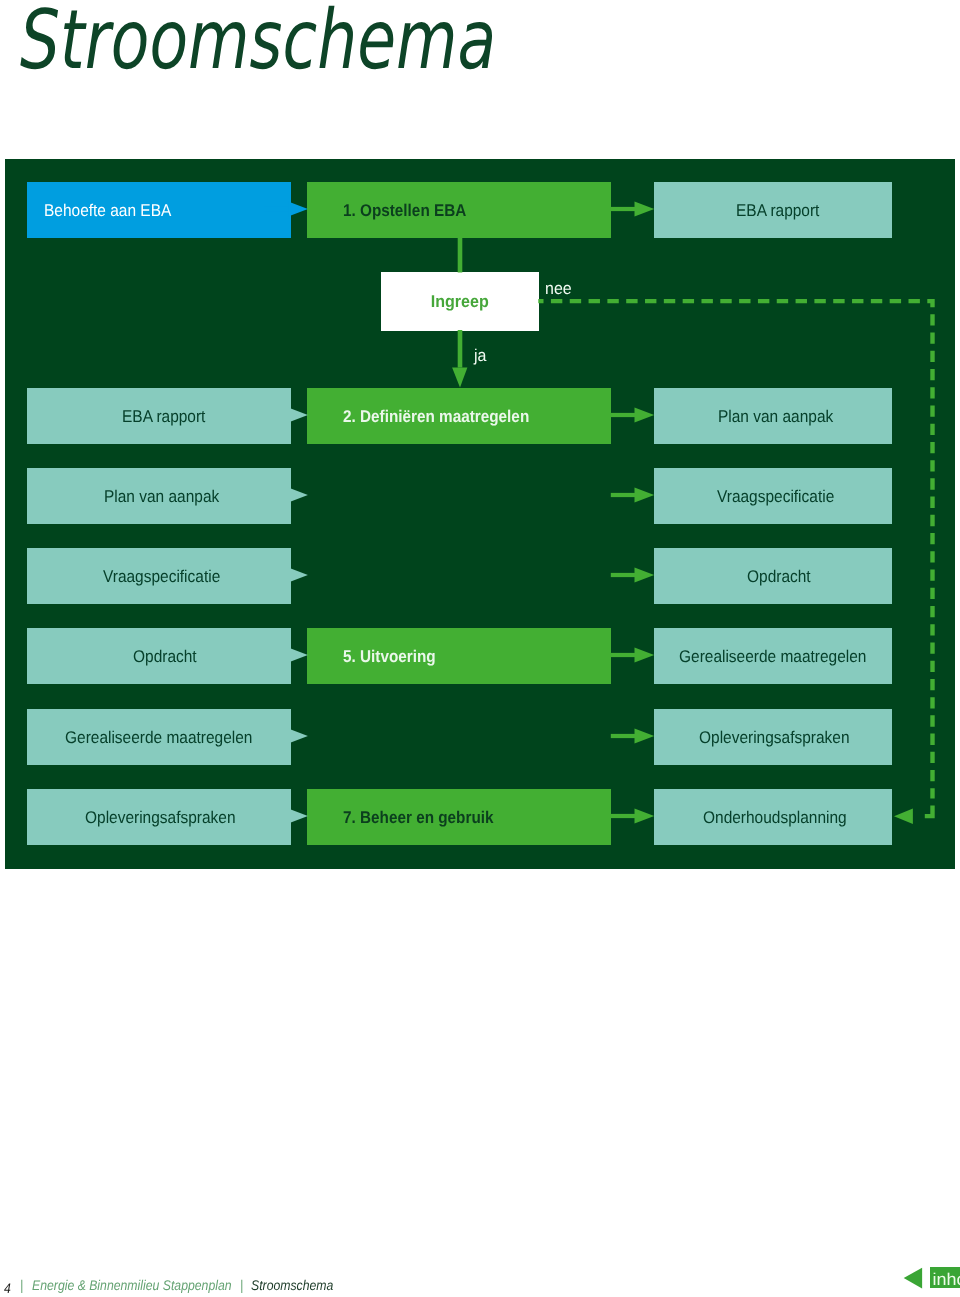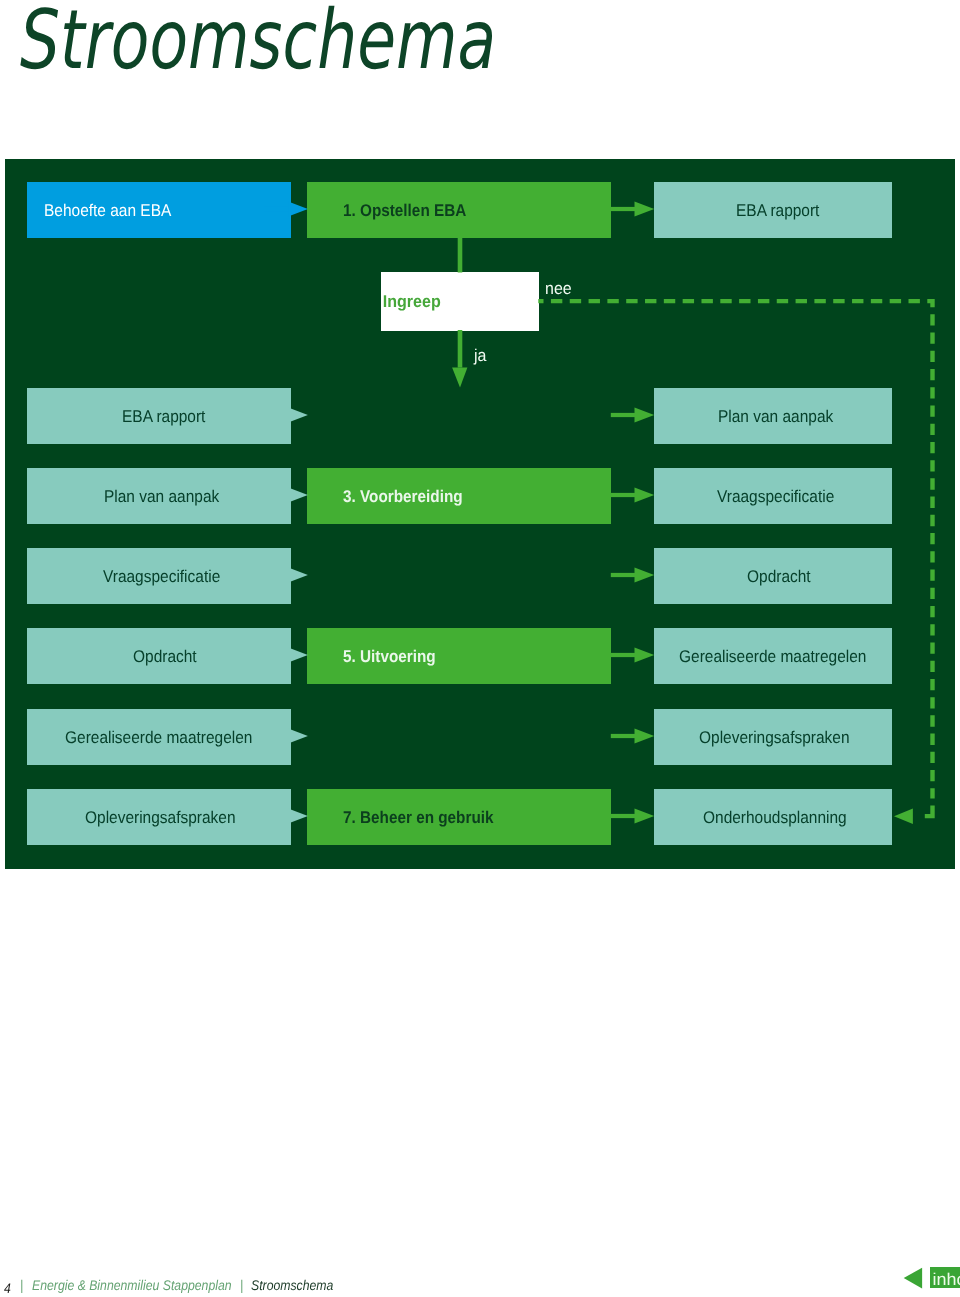--- a/index.html
+++ b/index.html
@@ -47,21 +47,21 @@
   .t-main { color:#eaf7ea; font-weight:700; margin-left:18.3px; transform:scaleX(0.90); }
   .t-main.dark { color:#0b3f1e; }
 
   
   .wires { position:absolute; left:0; top:0; width:960px; height:1297px;
            pointer-events:none; }
 
   
   .decision {
     position:absolute; left:381px; top:272px; width:158px; height:59px;
-    background:#ffffff; display:flex; align-items:center; justify-content:flex-start;
+    background:#ffffff; display:flex; align-items:center; justify-content:center;
   }
   .decision > span { display:block; color:#46a73a; font-size:17px;
                      font-weight:700; transform:scaleX(0.945); }
   .lbl { position:absolute; color:#f2fbf3; font-size:17px; line-height:17px;
          transform:scaleX(0.94); transform-origin:left top; }
   .lbl-nee { left:544.5px; top:280px; }
   .lbl-ja  { left:474px;   top:346.5px;text-align:center; }
 
   
   .footer { position:absolute; left:0; top:1278px; width:960px; height:18px;
@@ -103,30 +103,30 @@
             <span class="t-main dark">1. Opstellen EBA</span>
           </div>
           <div class="box col-out b-teal">
             <span class="t-out">EBA rapport</span>
           </div>
         </div>
         <div class="row" style="top: 228.7px;">
           <div class="box col-in b-teal">
             <span class="t-out">EBA rapport</span>
           </div>
+          <div class="box col-main b-green">
+            <span class="t-main">2. Definiëren maatregelen</span>
+          </div>
           <div class="box col-out b-teal">
             <span class="t-out">Plan van aanpak</span>
           </div>
         </div>
         <div class="row" style="top: 308.7px;">
           <div class="box col-in b-teal">
             <span class="t-out">Plan van aanpak</span>
-          </div>
-          <div class="box col-main b-green">
-            <span class="t-main">3. Voorbereiding</span>
           </div>
           <div class="box col-out b-teal">
             <span class="t-out">Vraagspecificatie</span>
           </div>
         </div>
         <div class="row" style="top: 388.7px;">
           <div class="box col-in b-teal">
             <span class="t-out">Vraagspecificatie</span>
           </div>
           <div class="box col-out b-teal">

